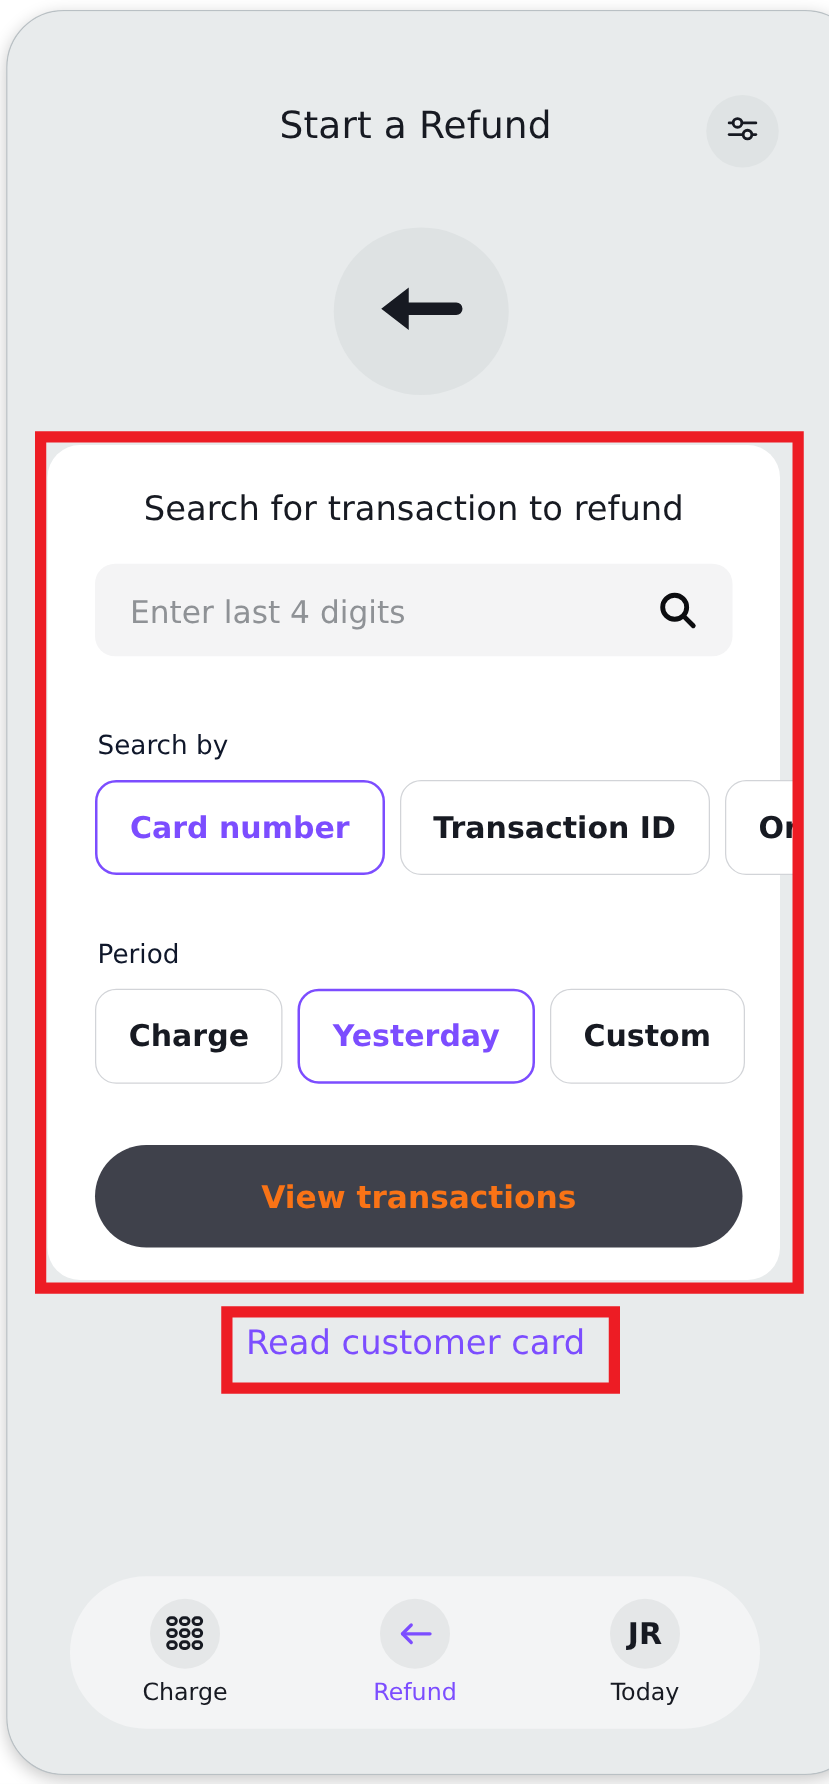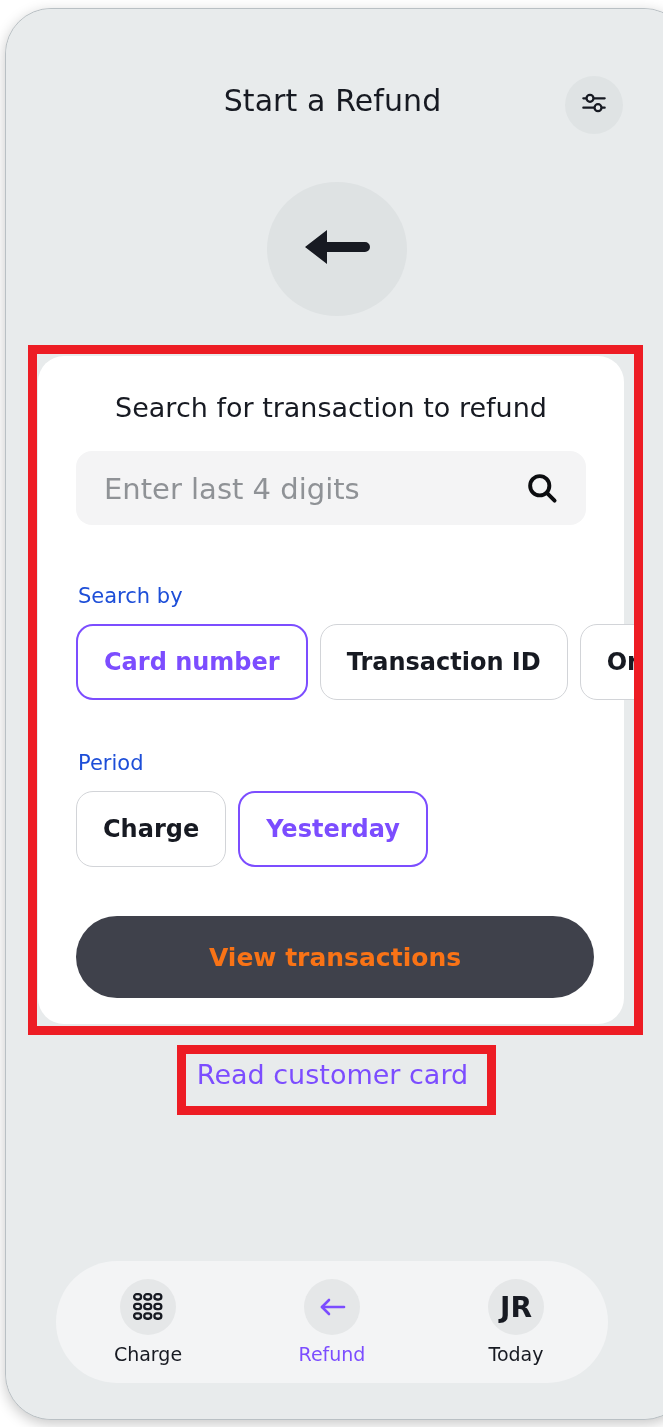--- a/index.html
+++ b/index.html
@@ -112,36 +112,36 @@
   .search-input {
     position: absolute;
     left: 26px;
     top: 0;
     width: 400px;
     height: 74px;
     border: none;
     outline: none;
     background: transparent;
     font-family: "DejaVu Sans", "Liberation Sans", sans-serif;
-    font-size: 29px;
+    font-size: 25px;
     color: #7f1d1d;
   }
   .search-input::placeholder { color: #8f9296; opacity: 1; }
   .search-icon {
     position: absolute;
     right: 26px;
     top: 19px;
     width: 36px;
     height: 36px;
   }
 
   .group-label {
     position: absolute;
     font-size: 21px;
-    color: #1d4ed8;
+    color: #0f172a;
   }
   .lbl-searchby { left: 40px; top: 228px; }
   .lbl-period   { left: 40px; top: 395px; }
 
   .chip-row {
     position: absolute;
     left: 38px;
     height: 76px;
     display: flex;
     gap: 12px;
@@ -217,21 +217,21 @@
     gap: 8px;
   }
   .nav-icon {
     width: 56px;
     height: 56px;
     border-radius: 50%;
     background: #e5e7e8;
     display: flex;
     align-items: center;
     justify-content: center;
-    font-size: 28px;
+    font-size: 24px;
     font-weight: bold;
     color: #171a22;
   }
   .nav-label {
     font-size: 19px;
     color: #171a22;
   }
   .nav-item.active .nav-label { color: #7c4dff; }
 
   
@@ -290,20 +290,21 @@
     <div class="chip-row row-searchby">
       <div class="chip selected">Card number</div>
       <div class="chip">Transaction ID</div>
       <div class="chip">Order</div>
     </div>
 
     <div class="group-label lbl-period">Period</div>
     <div class="chip-row row-period">
       <div class="chip">Charge</div>
       <div class="chip selected">Yesterday</div>
+      <div class="chip">Custom</div>
     </div>
 
     <button class="primary-btn">View transactions</button>
   </div>
 
   <div class="read-card-link">Read customer card</div>
 
   <div class="bottom-nav">
 
     <div class="nav-item">

